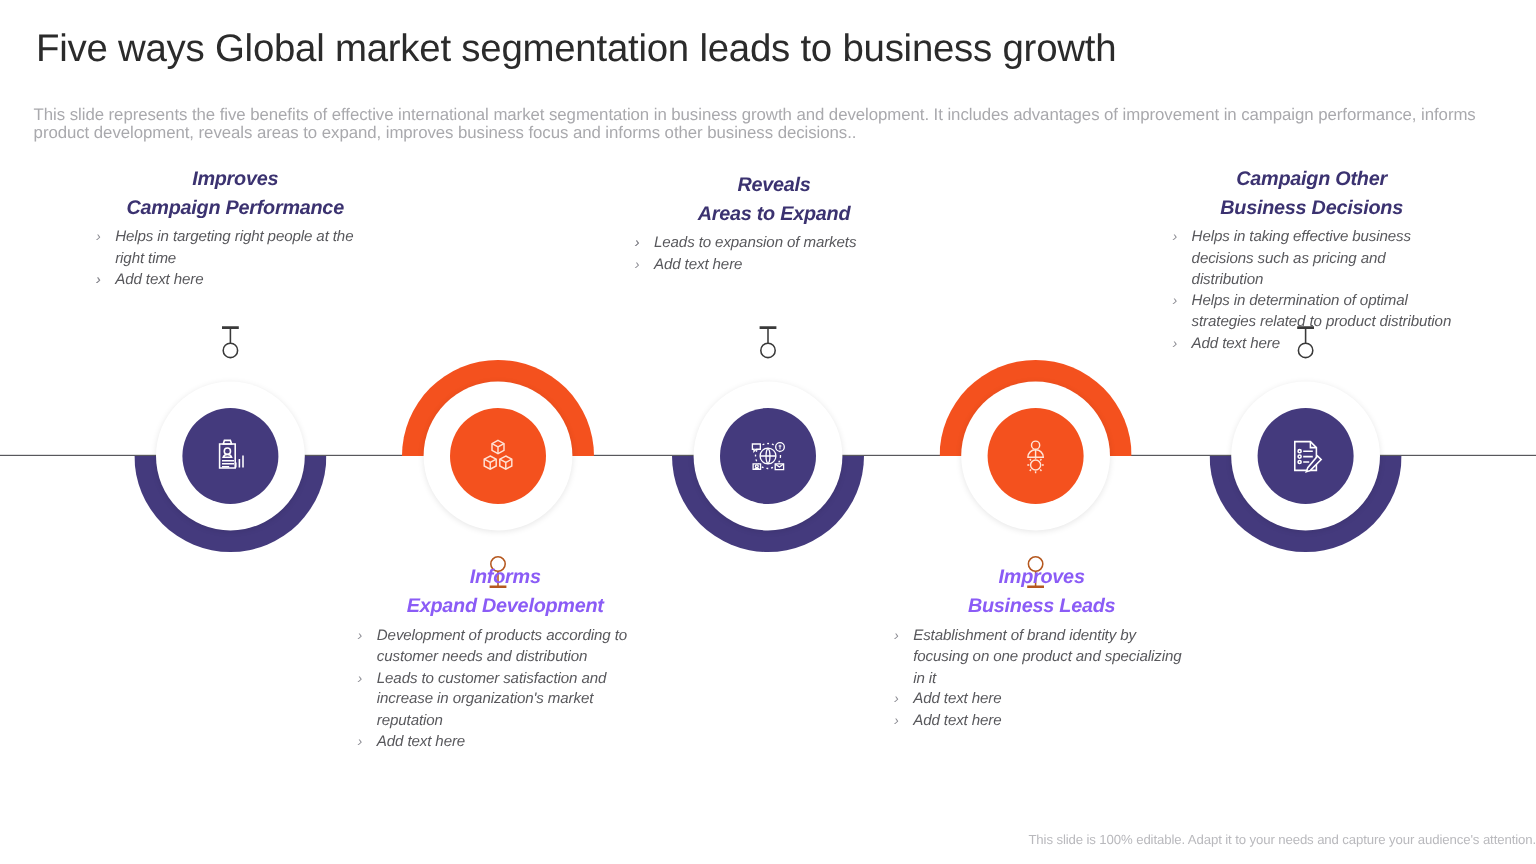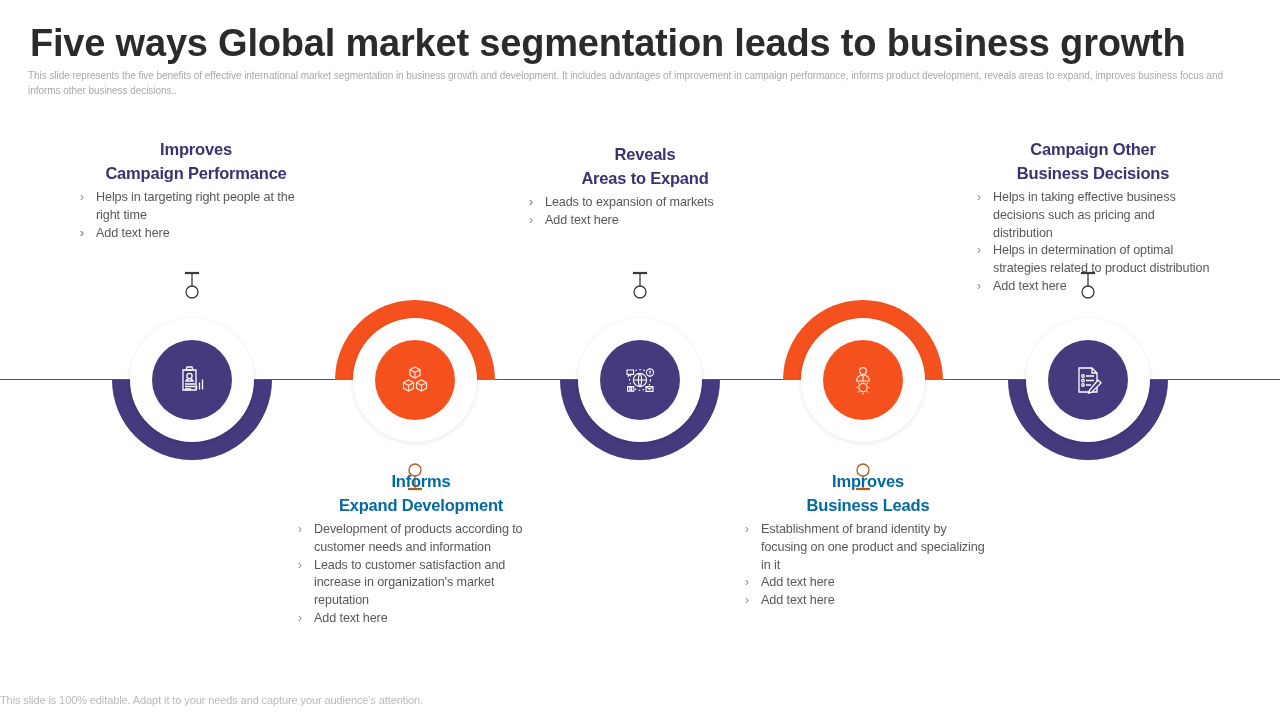--- a/index.html
+++ b/index.html
@@ -13,31 +13,31 @@
     position: relative;
     width: 1280px; height: 720px;
     background: #ffffff;
   }
 
   
   .title {
     position: absolute;
     left: 30px; top: 22px;
     width: 1220px;
-    font-size: 38px;
-    font-weight: 700;
+    font-size: 32px;
+    font-weight: 400;
     color: #2b2b2b;
     letter-spacing: -0.2px;
     white-space: nowrap;
   }
   .subtitle {
     position: absolute;
-    left: 28px; top: 68px;
+    left: 28px; top: 88px;
     width: 1205px;
-    font-size: 10px;
+    font-size: 14px;
     line-height: 15px;
     color: #a9a9ad;
     letter-spacing: -0.05px;
   }
 
   
   .baseline {
     position: absolute;
     left: 0; top: 379px;
     width: 1280px; height: 1px;
@@ -90,30 +90,30 @@
   
   .pin {
     position: absolute;
     width: 30px; height: 34px;
     left: 65px;
   }
   .marker.purple .pin { top: -30px; }
   .marker.orange .pin { bottom: -32px; }
 
   
-  .col { position: absolute; }
+  .col { position: absolute; font-style: italic; }
   .col h3 {
     font-size: 16.5px;
     font-weight: bold;
     line-height: 23.5px;
     text-align: center;
     letter-spacing: -0.2px;
   }
   .col.purple-txt h3 { color: #3b3270; }
-  .col.orange-txt h3 { color: #0369a1; }
+  .col.orange-txt h3 { color: #8b5cf6; }
   .col ul { list-style: none; margin-top: 4px; }
   .col ul li {
     position: relative;
     font-size: 12.6px;
     line-height: 17.8px;
     color: #58585c;
     padding-left: 18px;
     letter-spacing: -0.1px;
   }
   .col ul li .chev {
@@ -129,21 +129,21 @@
   .col.c5 { left: 975px; top: 138px; width: 236px; }
   
   .col.c2 { left: 296px; top: 470px; width: 250px; }
   .col.c4 { left: 743px; top: 470px; width: 250px; }
 
   
   .footer {
     position: absolute;
     left: 0; bottom: 14px;
     width: 1280px;
-    text-align: left;
+    text-align: right;
     font-size: 11px;
     color: #b9b9bd;
     letter-spacing: -0.1px;
   }
 </style>
 </head>
 <body>
 
 <div id="slide">
 
@@ -268,21 +268,21 @@
       <li><span class="chev">›</span><span>Add text here</span></li>
     </ul>
   </div>
 
   <div class="col c2 orange-txt">
     <h3>
       <span>Informs</span><br>
       <span>Expand Development</span>
     </h3>
     <ul>
-      <li><span class="chev">›</span><span>Development of products according to customer needs and information</span></li>
+      <li><span class="chev">›</span><span>Development of products according to customer needs and distribution</span></li>
       <li><span class="chev">›</span><span>Leads to customer satisfaction and increase in organization's market reputation</span></li>
       <li><span class="chev">›</span><span>Add text here</span></li>
     </ul>
   </div>
 
   <div class="col c3 purple-txt">
     <h3>
       <span>Reveals</span><br>
       <span>Areas to Expand</span>
     </h3>

